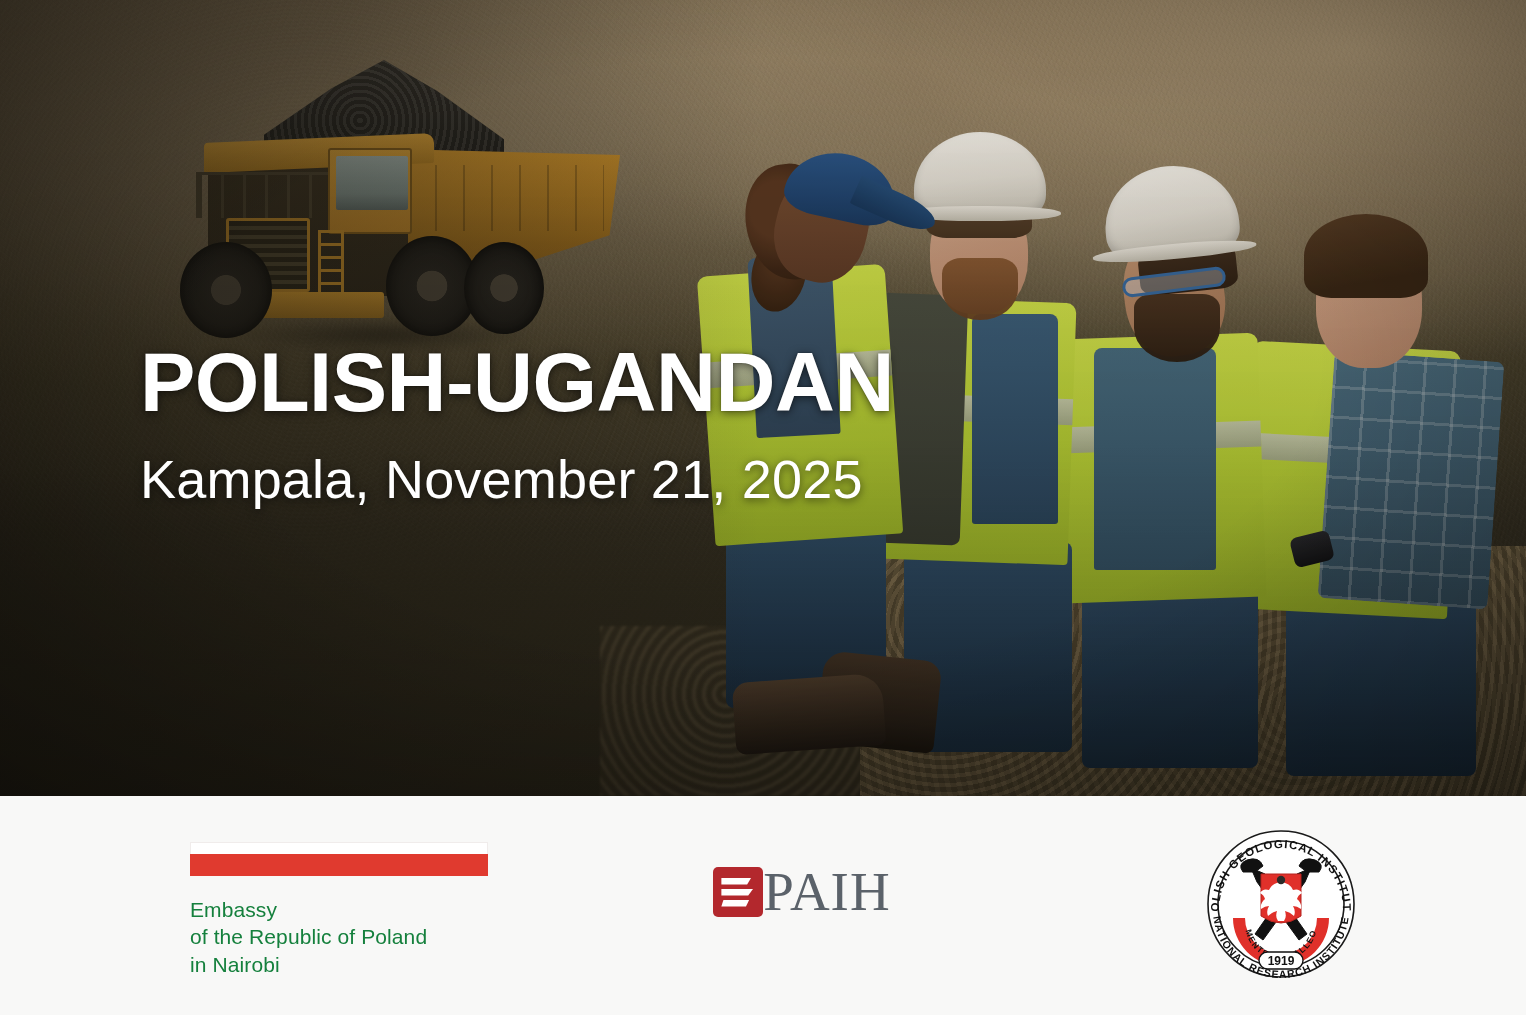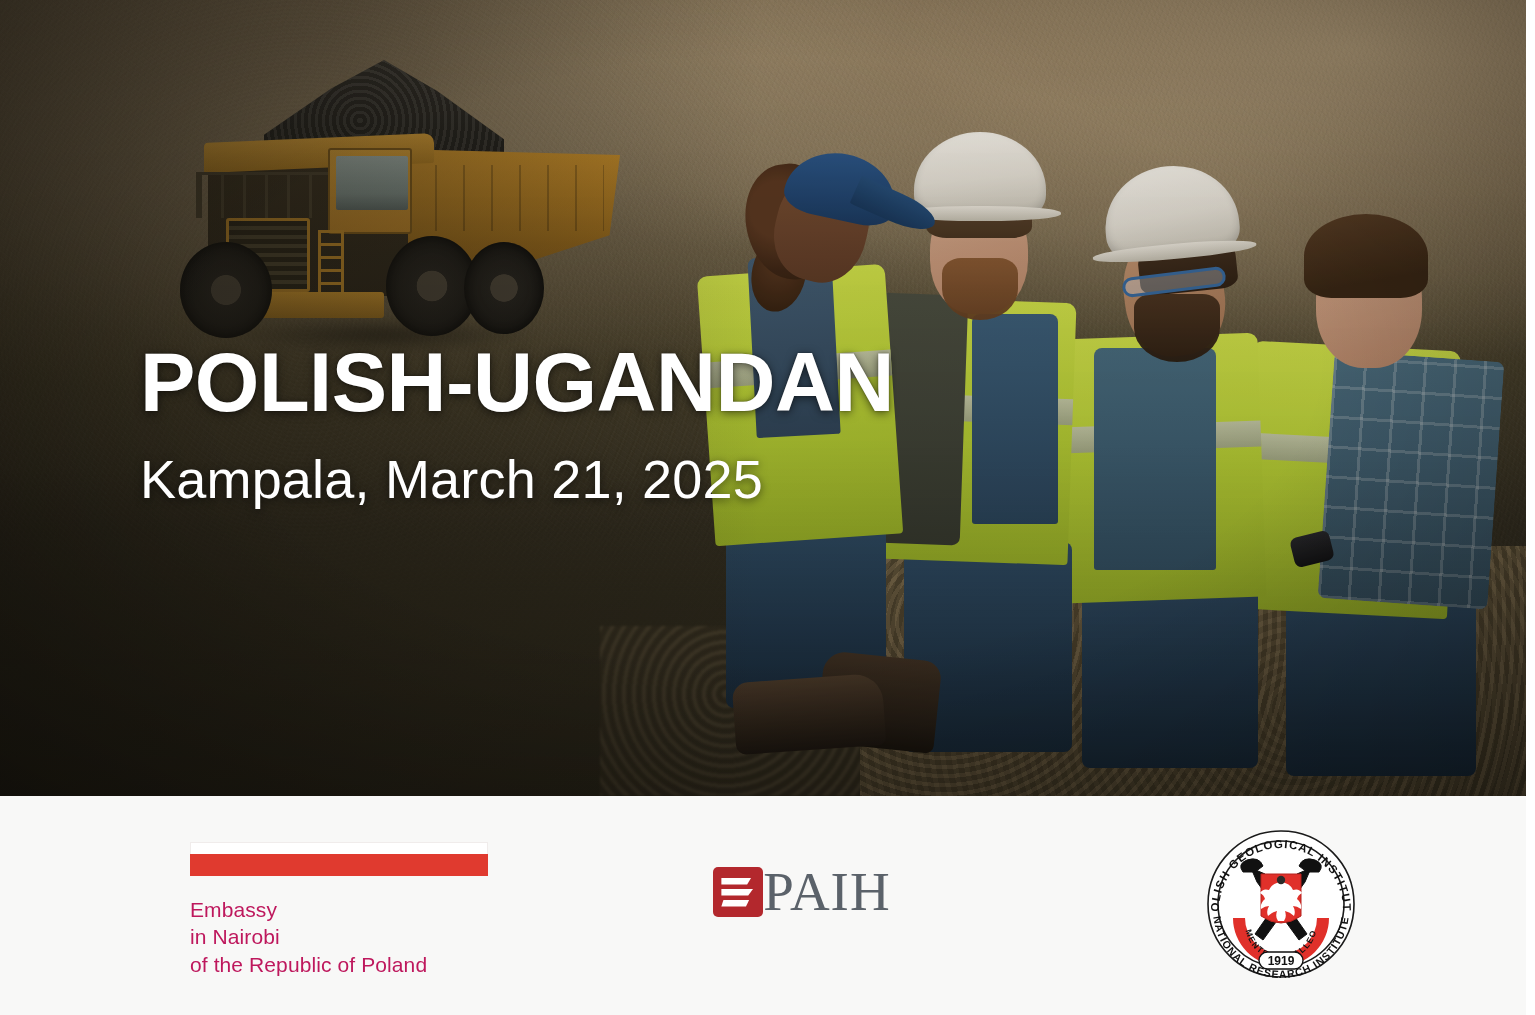--- a/index.html
+++ b/index.html
@@ -288,21 +288,21 @@
   .footer-inner{
     width:100%;height:100%;position:relative;
   }
 
   
   .embassy{position:absolute;left:190px;top:46px;width:300px;}
   .pl-flag{width:298px;}
   .pl-white{height:12px;background:#ffffff;border:1px solid #f0eceb;border-bottom:none;}
   .pl-red{height:22px;background:#e03a2f;}
   .embassy-text{
-    margin-top:20px;color:#be185d;
+    margin-top:20px;color:#15803d;
     font-family:"Liberation Sans", sans-serif;
     font-size:21px;line-height:1.30;font-weight:400;letter-spacing:.1px;
   }
 
   
   .paih{position:absolute;left:682px;top:68px;width:240px;text-align:center;}
   .paih-row{display:flex;align-items:center;justify-content:center;}
   .paih-mark{
     width:50px;height:50px;background:#b3282d;border-radius:5px;
     position:relative;overflow:hidden;flex:0 0 auto;
@@ -414,35 +414,35 @@
 
     </div>
 
     <div class="hero-grade"></div>
     <div class="hero-left-dark"></div>
     <div class="hero-vig"></div>
   </div>
 
   <div class="titleblock">
     <h1 class="headline">POLISH-UGANDAN</h1>
-    <p class="subline">Kampala, March 21, 2025</p>
+    <p class="subline">Kampala, November 21, 2025</p>
   </div>
 
   <div class="footer">
     <div class="footer-inner">
 
       <div class="embassy">
         <div class="pl-flag">
           <div class="pl-white"></div>
           <div class="pl-red"></div>
         </div>
         <div class="embassy-text">
           <div>Embassy</div>
+          <div>of the Republic of Poland</div>
           <div>in Nairobi</div>
-          <div>of the Republic of Poland</div>
         </div>
       </div>
 
       <div class="paih">
         <div class="paih-row">
           <div class="paih-mark">
             <i></i>
             <i></i>
             <i></i>
           </div>

